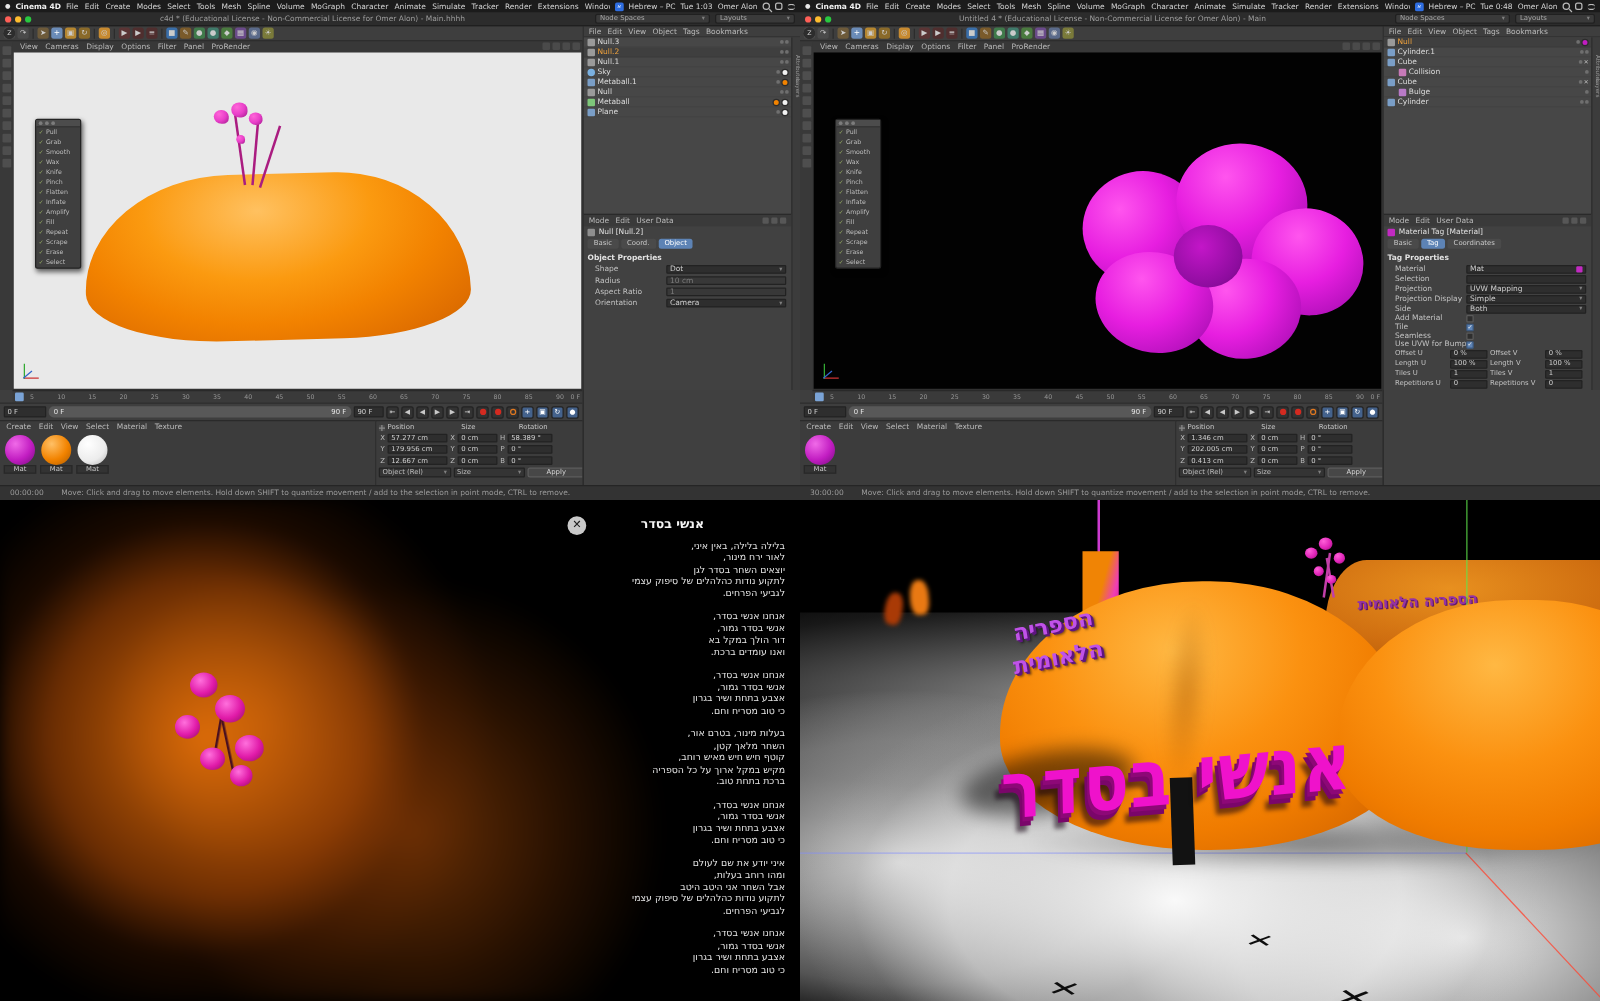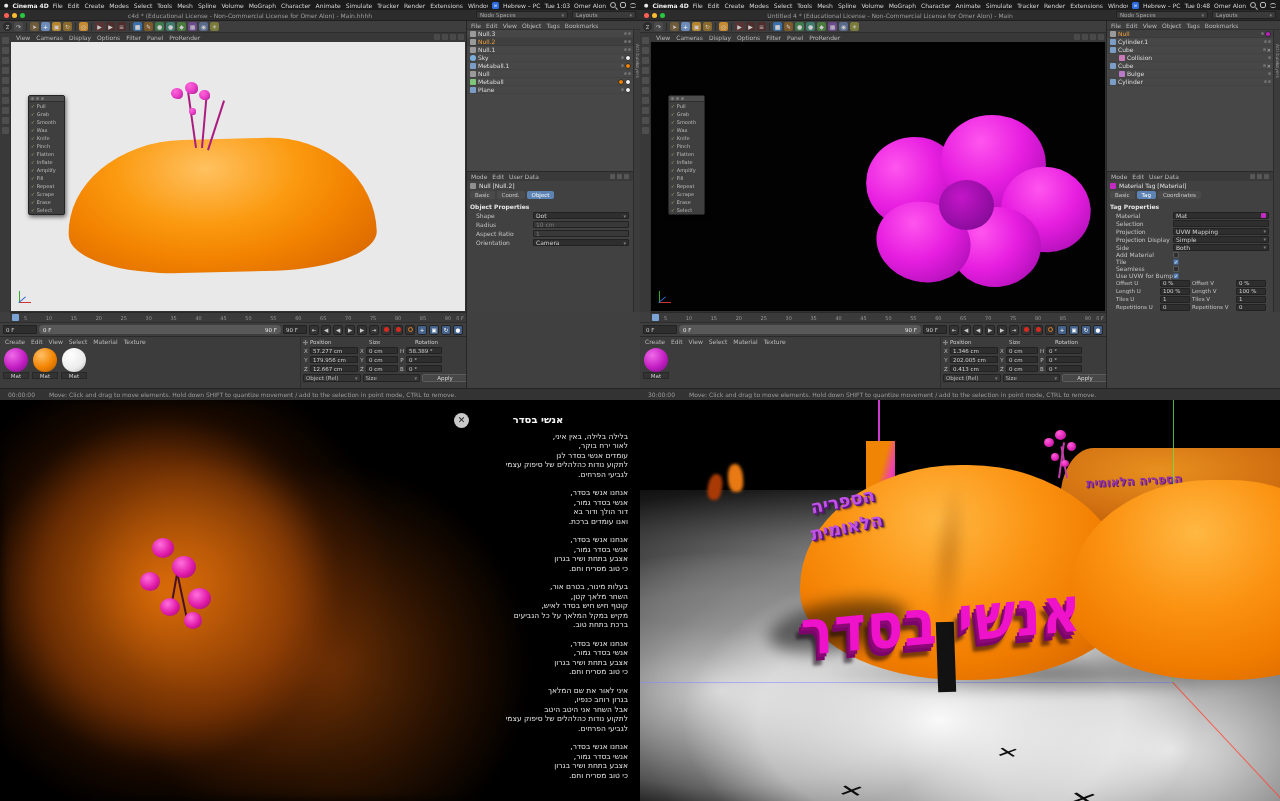--- a/index.html
+++ b/index.html
@@ -1124,48 +1124,48 @@
       <i class="head" style="left:188px;top:188px;width:23px;height:21px;"></i>
       <i class="head" style="left:160px;top:198px;width:20px;height:18px;"></i>
       <i class="head" style="left:184px;top:212px;width:18px;height:17px;"></i>
     </div>
     <div class="lyrics">
       <div class="lclose">✕</div>
       <div class="ltitle">אנשי בסדר</div>
       <div class="lbody">
 
       <div class="lyr">בלילה בלילה, באין איני,</div>
-          <div class="lyr">לאור ירח בוקר,</div>
-          <div class="lyr">עומדים אנשי בסדר לגן</div>
+          <div class="lyr">לאור ירח מינור,</div>
+          <div class="lyr">יוצאים השחר בסדר לגן</div>
           <div class="lyr">לתקוע נודות כהלהלים של סיפוק עצמי</div>
           <div class="lyr">לגביעי הפרחים.</div>
           <div class="lyr"></div>
           <div class="lyr">אנחנו אנשי בסדר,</div>
           <div class="lyr">אנשי בסדר גמור,</div>
-          <div class="lyr">דור הולך ודור בא</div>
+          <div class="lyr">דור הולך במקל בא</div>
           <div class="lyr">ואנו עומדים ברכת.</div>
           <div class="lyr"></div>
           <div class="lyr">אנחנו אנשי בסדר,</div>
           <div class="lyr">אנשי בסדר גמור,</div>
           <div class="lyr">אצבע בתחת ושיר בגרון</div>
           <div class="lyr">כי טוב מסריח וחם.</div>
           <div class="lyr"></div>
           <div class="lyr">בעלות מינור, בטרם אור,</div>
           <div class="lyr">השחר מלאך קטן,</div>
-          <div class="lyr">קוטף חיש חיש בסדר לאיש,</div>
-          <div class="lyr">מקיש במקל המלאך על כל הגביעים</div>
+          <div class="lyr">קוטף חיש חיש מאיש רוחב,</div>
+          <div class="lyr">מקיש במקל ארוך על כל הספריה</div>
           <div class="lyr">ברכת בתחת טוב.</div>
           <div class="lyr"></div>
           <div class="lyr">אנחנו אנשי בסדר,</div>
           <div class="lyr">אנשי בסדר גמור,</div>
           <div class="lyr">אצבע בתחת ושיר בגרון</div>
           <div class="lyr">כי טוב מסריח וחם.</div>
           <div class="lyr"></div>
-          <div class="lyr">איני לאור את שם המלאך</div>
-          <div class="lyr">בגרון רוחב כנפיו,</div>
+          <div class="lyr">איני יודע את שם לעולם</div>
+          <div class="lyr">ומהו רוחב בעלות,</div>
           <div class="lyr">אבל השחר אני היטב היטב</div>
           <div class="lyr">לתקוע נודות כהלהלים של סיפוק עצמי</div>
           <div class="lyr">לגביעי הפרחים.</div>
           <div class="lyr"></div>
           <div class="lyr">אנחנו אנשי בסדר,</div>
           <div class="lyr">אנשי בסדר גמור,</div>
           <div class="lyr">אצבע בתחת ושיר בגרון</div>
           <div class="lyr">כי טוב מסריח וחם.</div>
         </div>
     </div>

